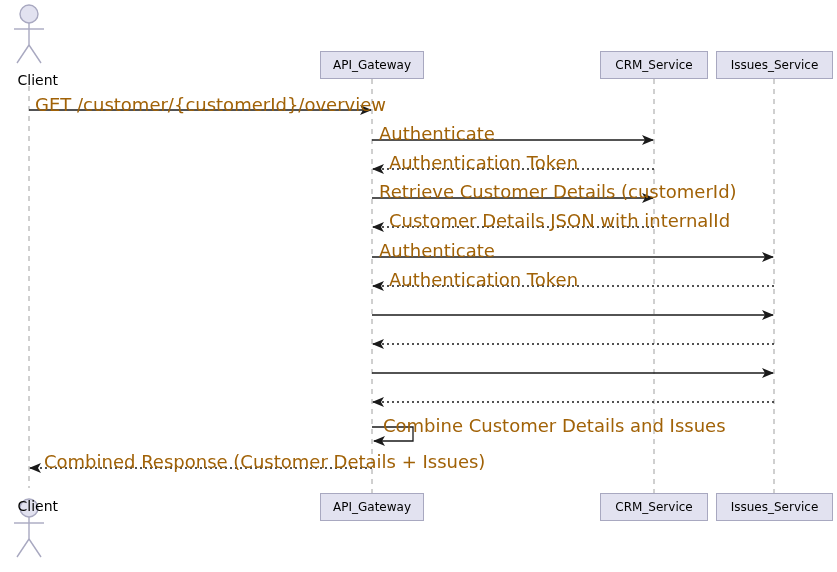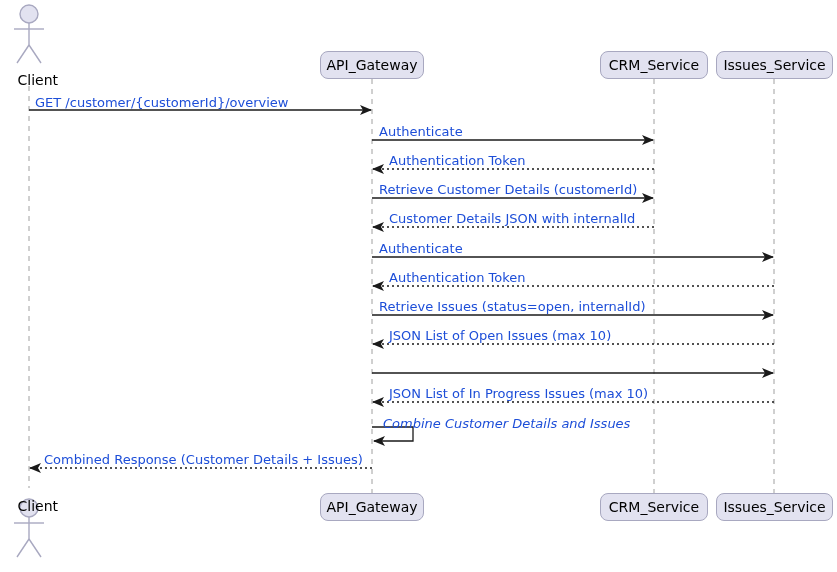--- a/index.html
+++ b/index.html
@@ -20,41 +20,41 @@
   #diagram svg {
     position: absolute;
     top: 0;
     left: 0;
   }
   .participant-box {
     position: absolute;
     box-sizing: border-box;
     background: #E2E2F0;
     border: 1px solid #A8A8C0;
-    border-radius: 8px;
+    border-radius: 0;
     color: #000000;
-    font-size: 14px;
+    font-size: 12px;
     line-height: 1;
     display: flex;
     align-items: center;
     justify-content: center;
     white-space: nowrap;
   }
   .actor-label {
     position: absolute;
     color: #000000;
     font-size: 14px;
     line-height: 1;
     white-space: nowrap;
     text-align: right;
   }
   .msg-label {
     position: absolute;
-    color: #1d4ed8;
-    font-size: 13px;
+    color: #a16207;
+    font-size: 18px;
     line-height: 1;
     white-space: nowrap;
   }
 </style>
 </head>
 <body>
 
 <div id="diagram">
   <svg id="diagram-svg" width="837" height="572">
     <defs>
@@ -108,18 +108,15 @@
     <div class="participant-box" style="left: 600px; top: 493px; width: 108px; height: 28px; background: rgb(226, 226, 240); border-color: rgb(168, 168, 192);">CRM_Service</div>
     <div class="participant-box" style="left: 716px; top: 51px; width: 117px; height: 28px; background: rgb(226, 226, 240); border-color: rgb(168, 168, 192);">Issues_Service</div>
     <div class="participant-box" style="left: 716px; top: 493px; width: 117px; height: 28px; background: rgb(226, 226, 240); border-color: rgb(168, 168, 192);">Issues_Service</div>
     <div class="msg-label" style="left: 35px; top: 96px;">GET /customer/{customerId}/overview</div>
     <div class="msg-label" style="left: 379px; top: 125px;">Authenticate</div>
     <div class="msg-label" style="left: 389px; top: 154px;">Authentication Token</div>
     <div class="msg-label" style="left: 389px; top: 212px;">Customer Details JSON with internalId</div>
     <div class="msg-label" style="left: 379px; top: 183px;">Retrieve Customer Details (customerId)</div>
     <div class="msg-label" style="left: 379px; top: 242px;">Authenticate</div>
     <div class="msg-label" style="left: 389px; top: 271px;">Authentication Token</div>
-    <div class="msg-label" style="left: 379px; top: 300px;">Retrieve Issues (status=open, internalId)</div>
-    <div class="msg-label" style="left: 389px; top: 329px;">JSON List of Open Issues (max 10)</div>
-    <div class="msg-label" style="left: 389px; top: 387px;">JSON List of In Progress Issues (max 10)</div>
-    <div class="msg-label" style="left: 383px; top: 417px; font-style: italic;">Combine Customer Details and Issues</div>
+    <div class="msg-label" style="left: 383px; top: 417px;">Combine Customer Details and Issues</div>
     <div class="msg-label" style="left: 44px; top: 453px;">Combined Response (Customer Details + Issues)</div>
   </div>
 
 </body></html>

